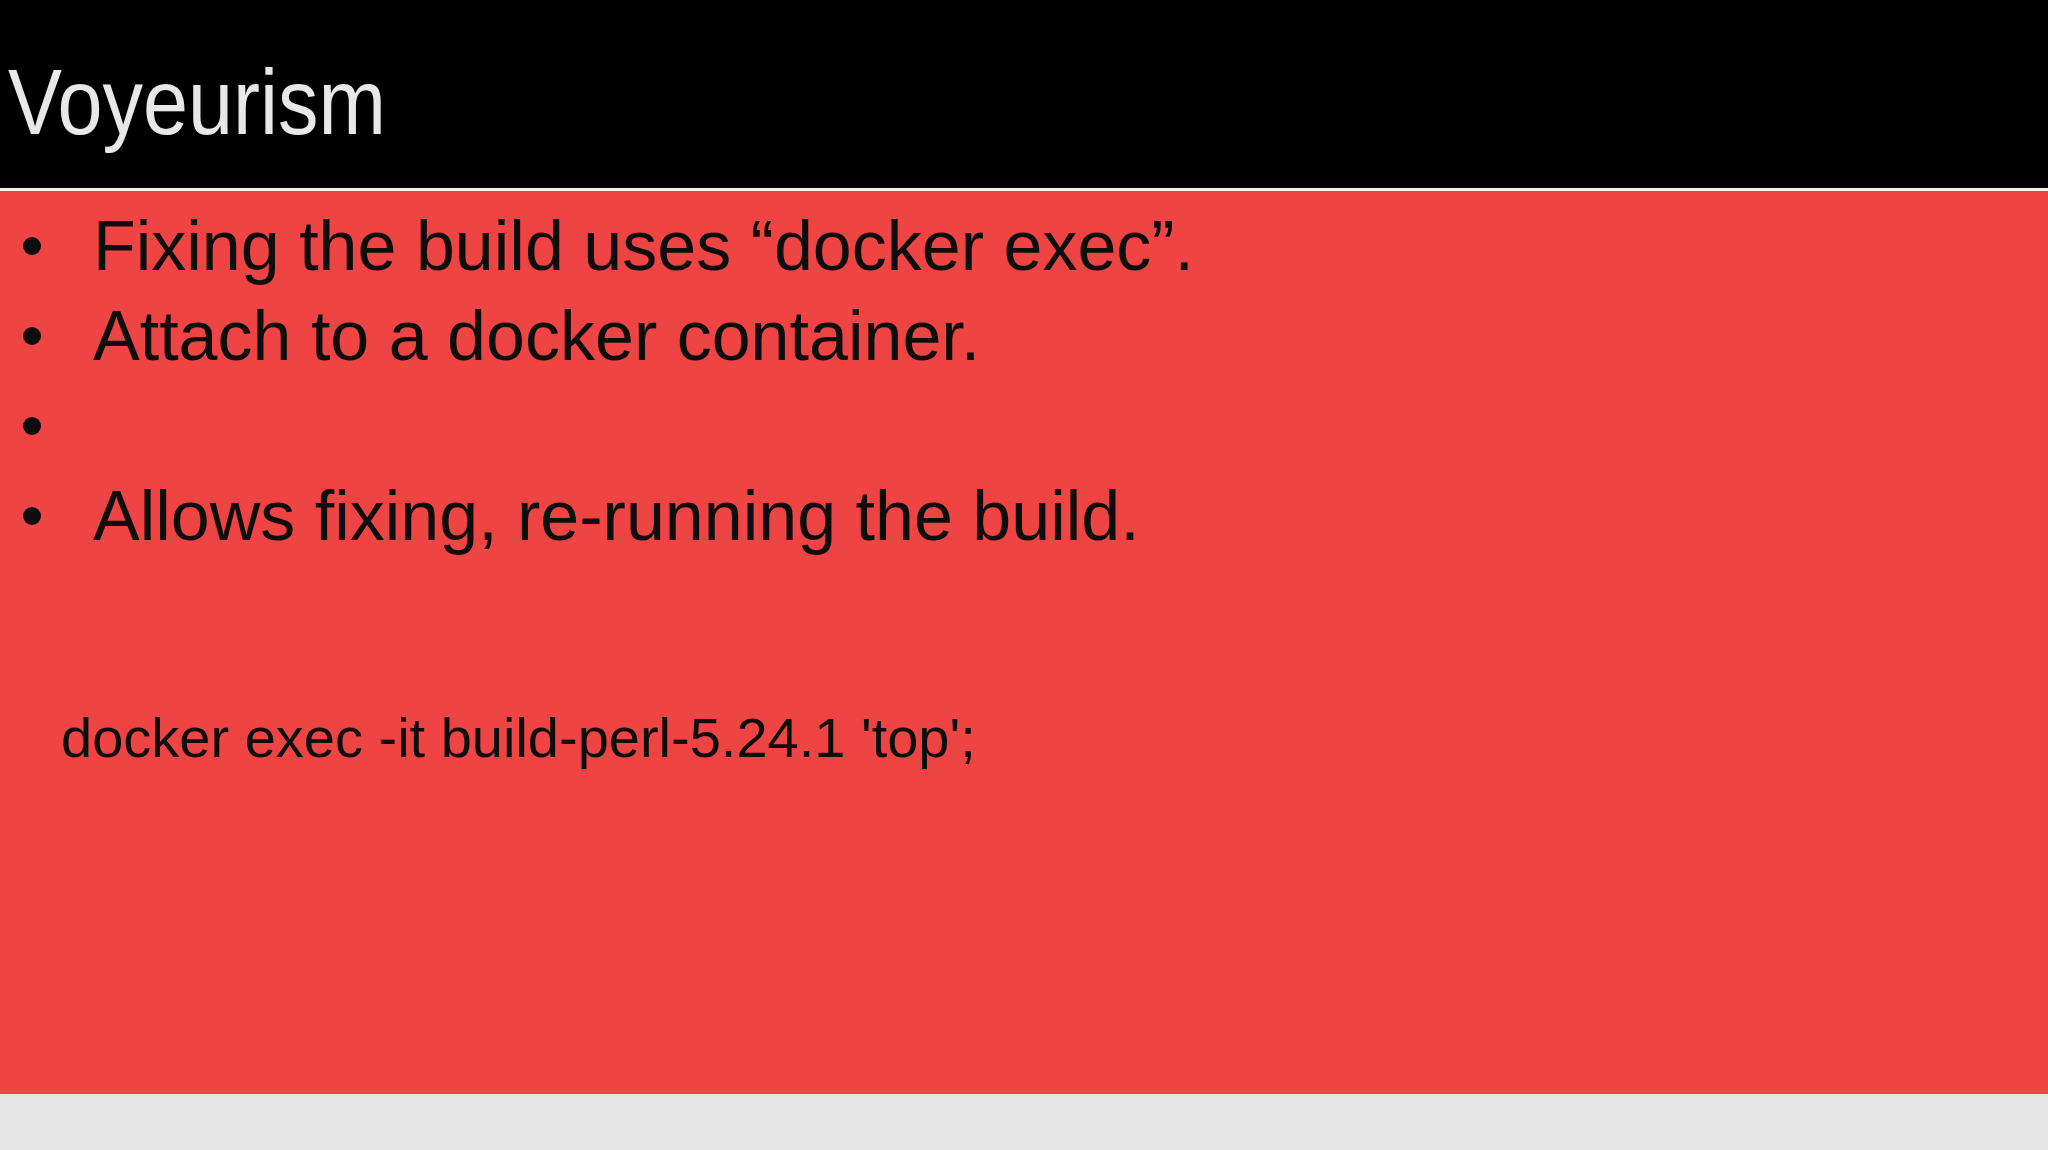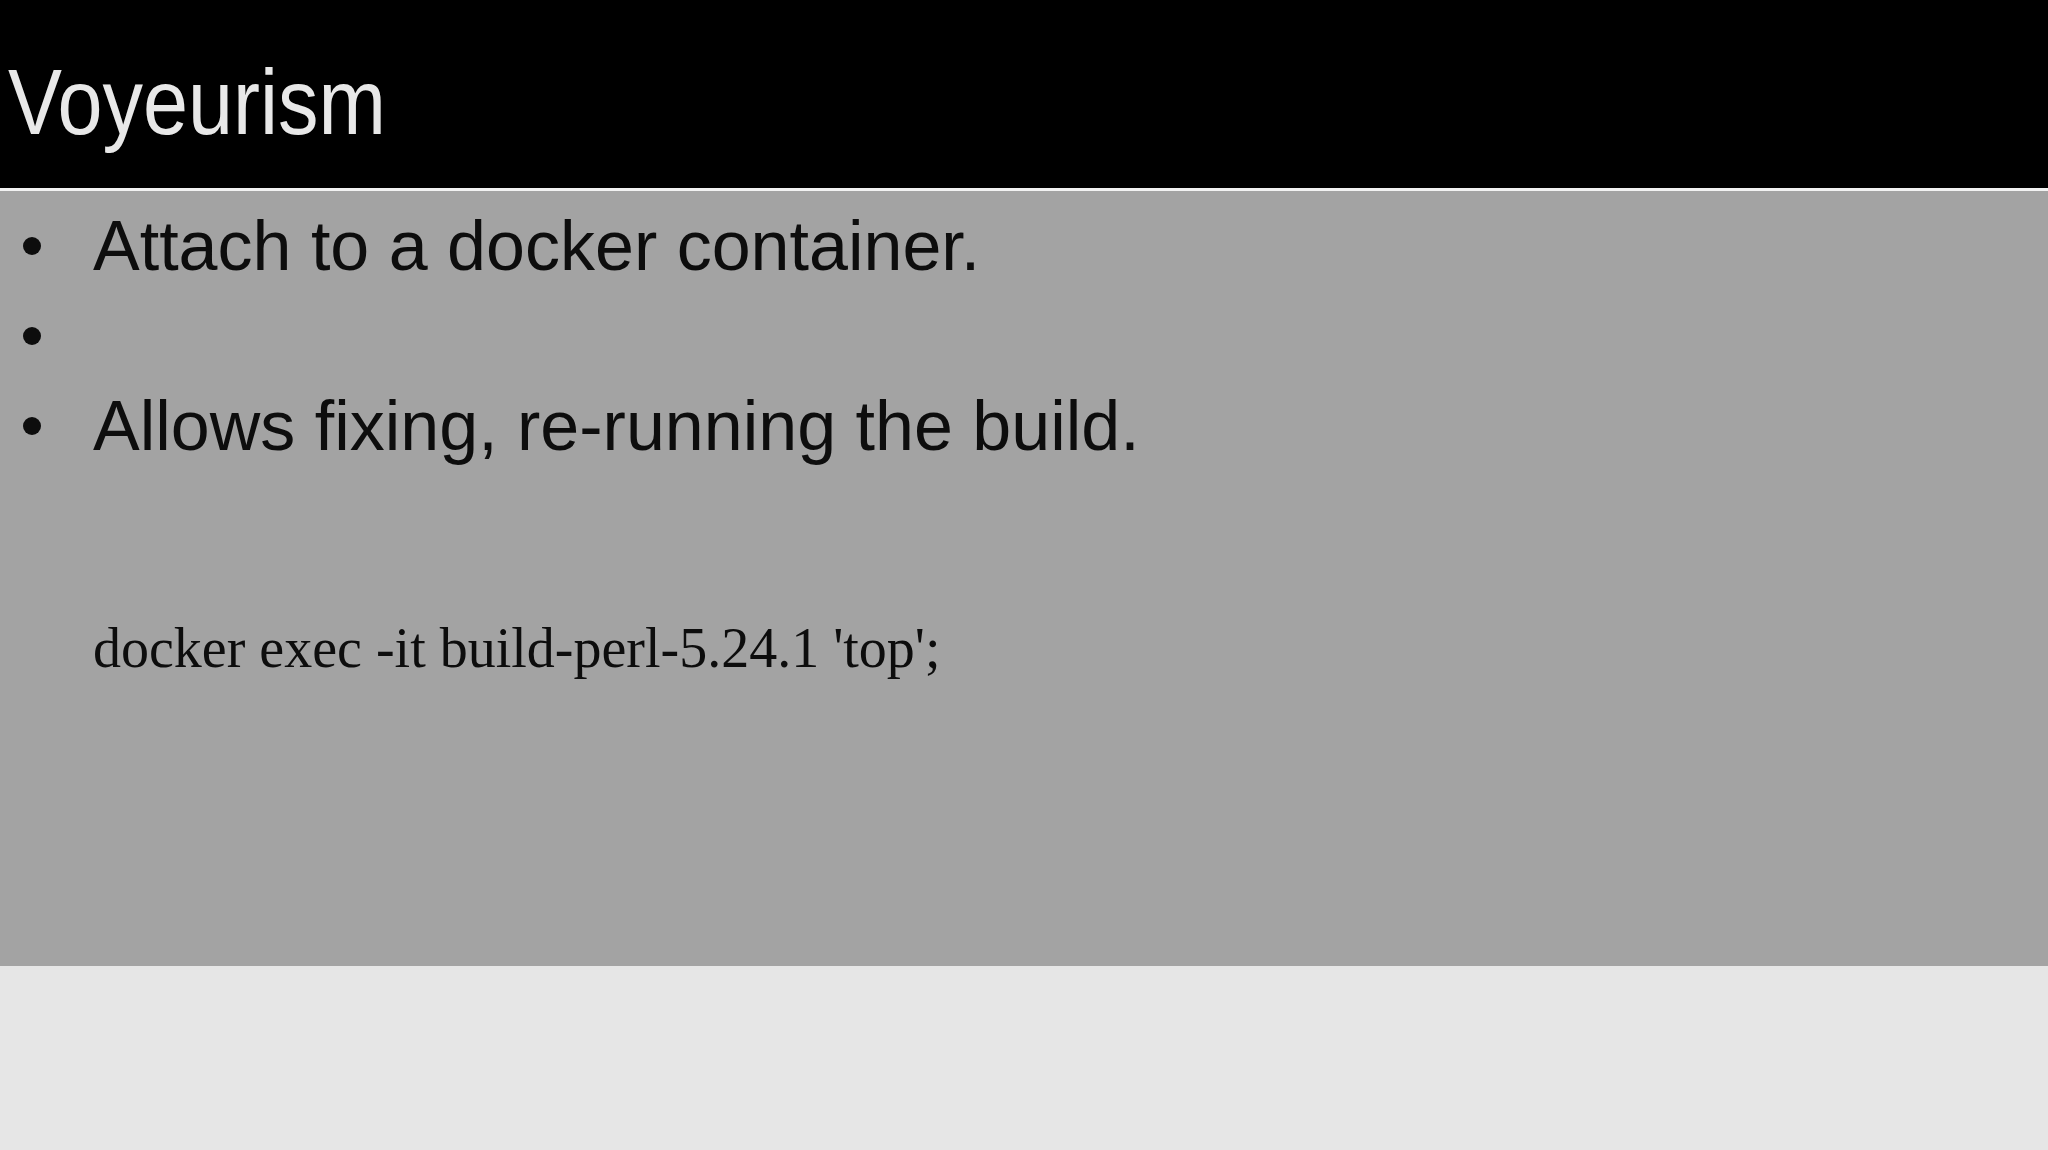--- a/index.html
+++ b/index.html
@@ -3,22 +3,22 @@
 <meta charset="utf-8">
 <style>
   html, body {
     margin: 0;
     padding: 0;
     background: #e6e6e6;
   }
   .slide {
     position: relative;
     width: 2048px;
-    height: 966px;
-    background: #a3a3a3;
+    height: 1094px;
+    background: #ef4444;
     overflow: hidden;
     font-family: "Liberation Sans", sans-serif;
   }
   .titlebar {
     height: 188px;
     background: #000000;
     display: flex;
     align-items: flex-end;
     padding: 0 0 40px 8px;
     box-sizing: border-box;
@@ -61,39 +61,43 @@
   .spacer {
     height: 84px;
   }
   .code-row {
     margin-top: 48px;
     height: 90px;
     display: flex;
     align-items: center;
   }
   .code {
-    margin-left: 93px;
-    font-family: Liberation Serif, serif;
+    margin-left: 61px;
+    font-family: Liberation Sans, sans-serif;
     font-size: 56px;
     color: #0d0d0d;
     white-space: nowrap;
     line-height: 1;
   }
 </style>
 </head>
 <body>
 
 <div class="slide">
 
   <header class="titlebar">
     <h1 class="title">Voyeurism</h1>
   </header>
 
   <main class="content">
 
+    <div class="bullet-row">
+      <span class="dot"></span>
+      <span class="btext">Fixing the build uses “docker exec”.</span>
+    </div>
 
     <div class="bullet-row">
       <span class="dot"></span>
       <span class="btext">Attach to a docker container.</span>
     </div>
 
     <div class="bullet-row">
       <span class="dot"></span>
     </div>
 

